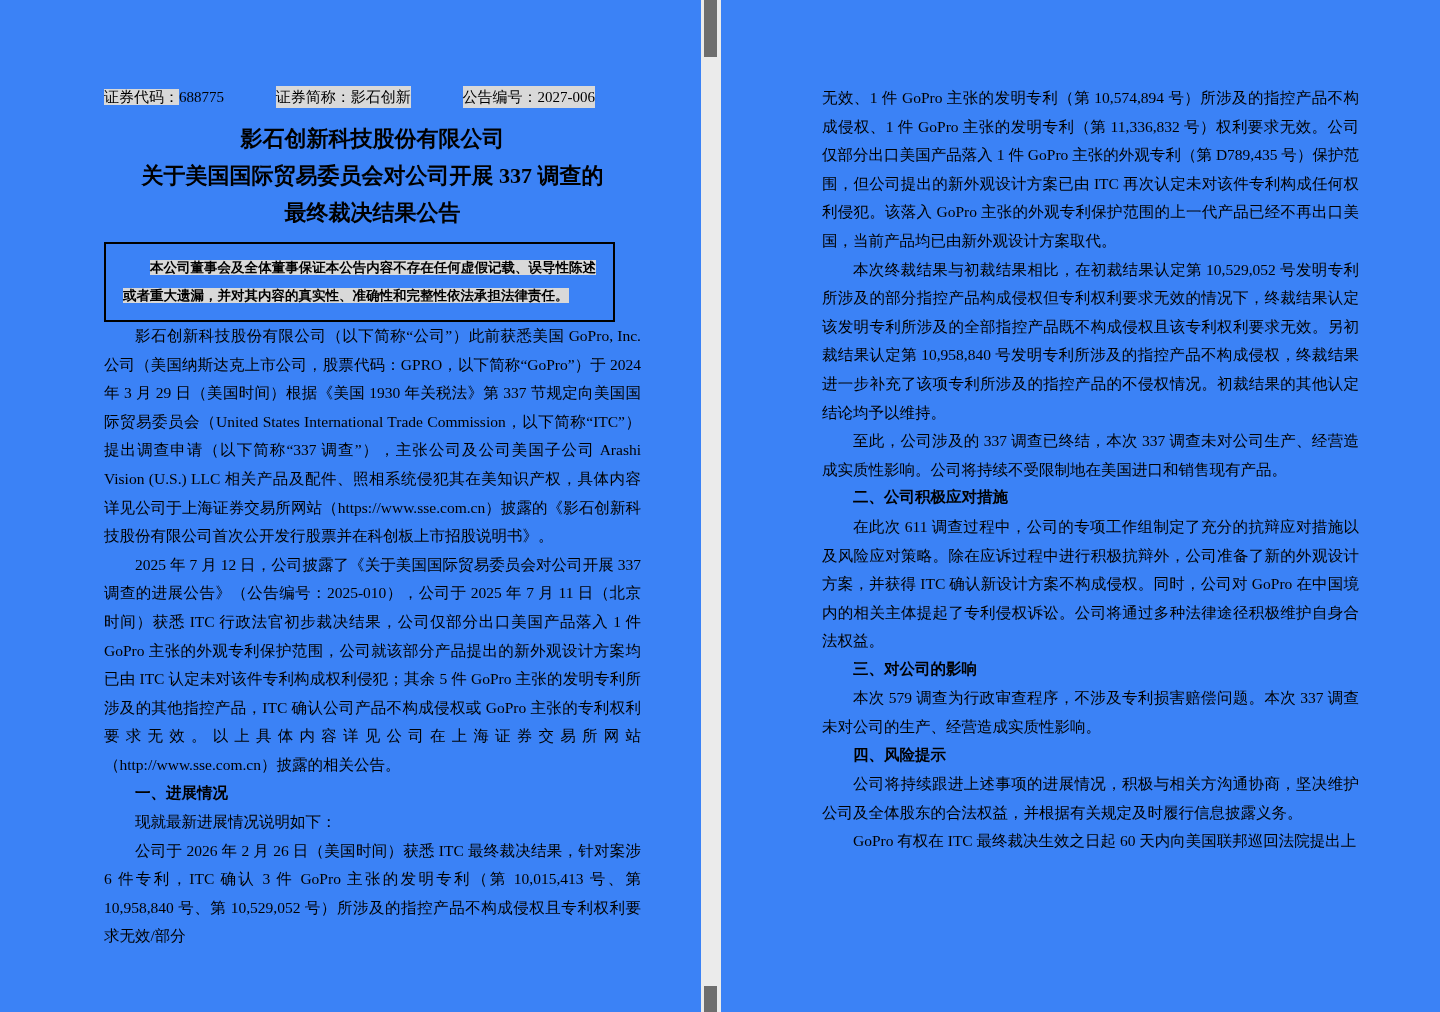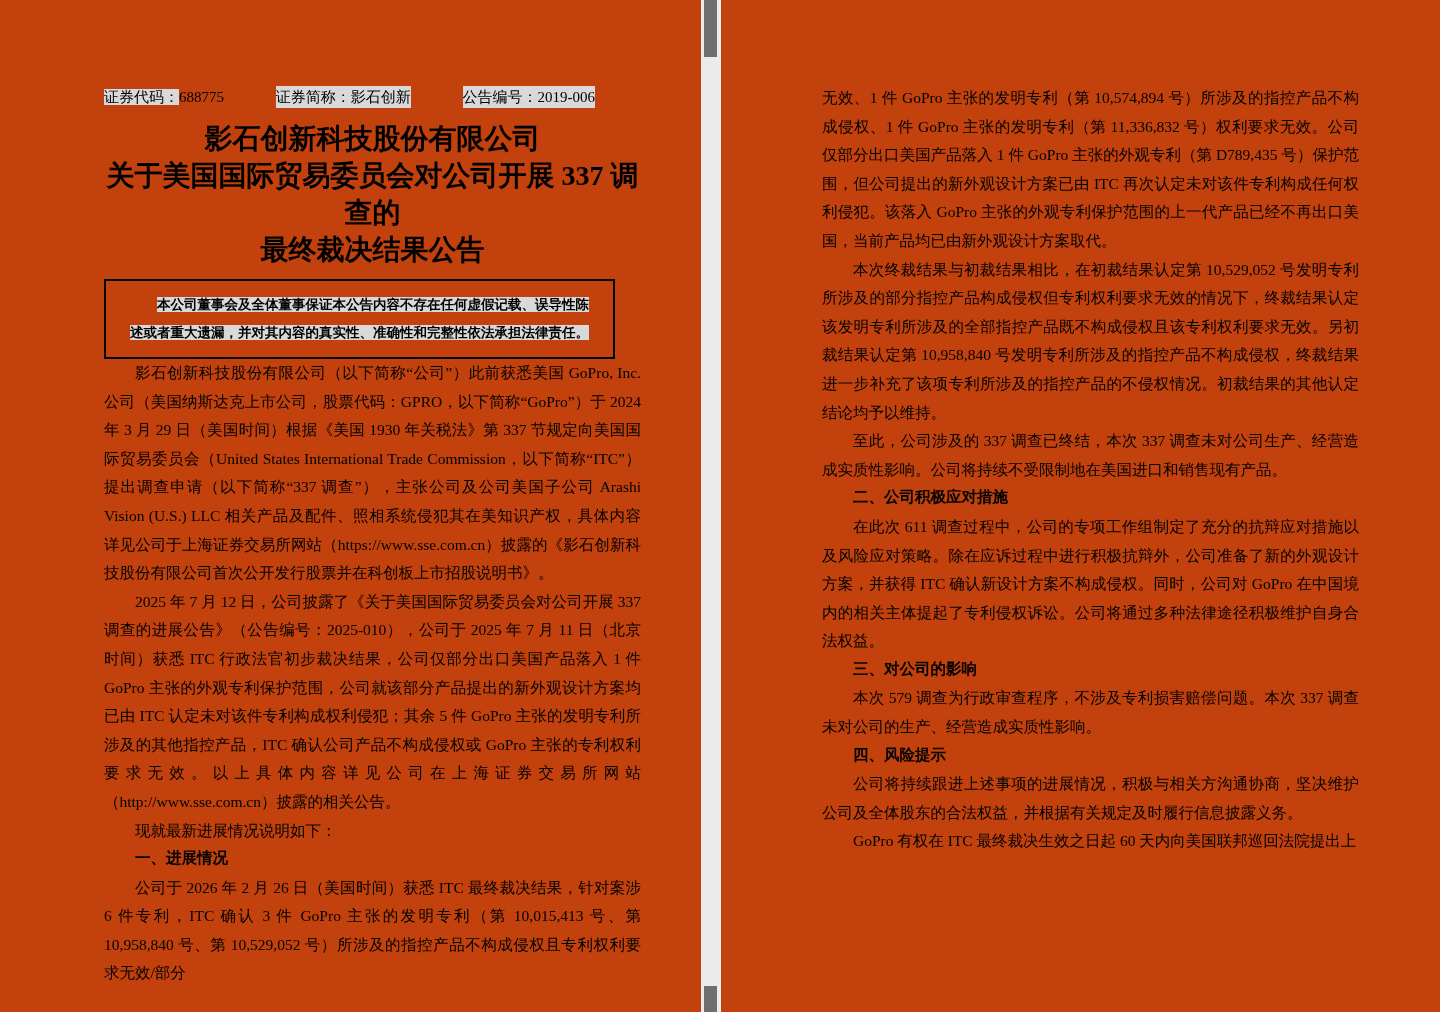--- a/index.html
+++ b/index.html
@@ -9,21 +9,21 @@
     height: 1012px;
     background: #ffffff;
     overflow: hidden;
     font-family: "Liberation Serif", "DejaVu Serif", serif;
     color: #000;
   }
   .page {
     position: absolute;
     top: 0;
     height: 100%;
-    background: #c2410c;
+    background: #3b82f6;
     overflow: hidden;
   }
   .page-left  { left: 0;     width: 701px; }
   .page-right { left: 721px; width: 719px; }
 
   .gap {
     position: absolute;
     left: 701px; top: 0;
     width: 20px; height: 100%;
     background: #ebebeb;
@@ -55,29 +55,29 @@
     line-height: 22px;
     padding-right: 46px;
     white-space: nowrap;
   }
   .hl { background: #d9d9d9; }
 
   .title {
     margin-top: 12px;
     text-align: center;
     font-weight: bold;
-    font-size: 28px;
+    font-size: 22px;
     line-height: 37px;
   }
 
   .decl-box {
     margin-top: 11px;
     margin-right: 26px;
     border: 2px solid #000;
-    padding: 10px 24px;
+    padding: 10px 17px;
     font-weight: bold;
     font-size: 13.5px;
     line-height: 28px;
     text-indent: 2em;
     text-align: justify;
   }
 
   .body-text {
     font-size: 15.5px;
     line-height: 28.6px;
@@ -96,38 +96,38 @@
 <body>
 
 <div class="viewer">
 
   <div class="page page-left">
     <div class="content-left">
 
       <div class="header-row">
         <span><span class="hl">证券代码：</span><span>688775</span></span>
         <span class="hl">证券简称：影石创新</span>
-        <span class="hl">公告编号：2019-006</span>
+        <span class="hl">公告编号：2027-006</span>
       </div>
 
       <div class="title">
         <div>影石创新科技股份有限公司</div>
         <div>关于美国国际贸易委员会对公司开展 337 调查的</div>
         <div>最终裁决结果公告</div>
       </div>
 
       <div class="decl-box">
         <span class="hl">本公司董事会及全体董事保证本公告内容不存在任何虚假记载、误导性陈述或者重大遗漏，并对其内容的真实性、准确性和完整性依法承担法律责任。</span>
       </div>
 
       <div class="body-text">
           <p class="para">影石创新科技股份有限公司（以下简称“公司”）此前获悉美国 GoPro, Inc. 公司（美国纳斯达克上市公司，股票代码：GPRO，以下简称“GoPro”）于 2024 年 3 月 29 日（美国时间）根据《美国 1930 年关税法》第 337 节规定向美国国际贸易委员会（United States International Trade Commission，以下简称“ITC”）提出调查申请（以下简称“337 调查”），主张公司及公司美国子公司 Arashi Vision (U.S.) LLC 相关产品及配件、照相系统侵犯其在美知识产权，具体内容详见公司于上海证券交易所网站（https://www.sse.com.cn）披露的《影石创新科技股份有限公司首次公开发行股票并在科创板上市招股说明书》。</p>
           <p class="para">2025 年 7 月 12 日，公司披露了《关于美国国际贸易委员会对公司开展 337 调查的进展公告》（公告编号：2025-010），公司于 2025 年 7 月 11 日（北京时间）获悉 ITC 行政法官初步裁决结果，公司仅部分出口美国产品落入 1 件 GoPro 主张的外观专利保护范围，公司就该部分产品提出的新外观设计方案均已由 ITC 认定未对该件专利构成权利侵犯；其余 5 件 GoPro 主张的发明专利所涉及的其他指控产品，ITC 确认公司产品不构成侵权或 GoPro 主张的专利权利要求无效。以上具体内容详见公司在上海证券交易所网站（http://www.sse.com.cn）披露的相关公告。</p>
+          <p class="para heading">一、进展情况</p>
           <p class="para">现就最新进展情况说明如下：</p>
-          <p class="para heading">一、进展情况</p>
           <p class="para">公司于 2026 年 2 月 26 日（美国时间）获悉 ITC 最终裁决结果，针对案涉 6 件专利，ITC 确认 3 件 GoPro 主张的发明专利（第 10,015,413 号、第 10,958,840 号、第 10,529,052 号）所涉及的指控产品不构成侵权且专利权利要求无效/部分</p>
         </div>
 
     </div>
   </div>
 
   <div class="gap"></div>
   <div class="gap-shadow top"></div>
   <div class="gap-shadow bottom"></div>
 

